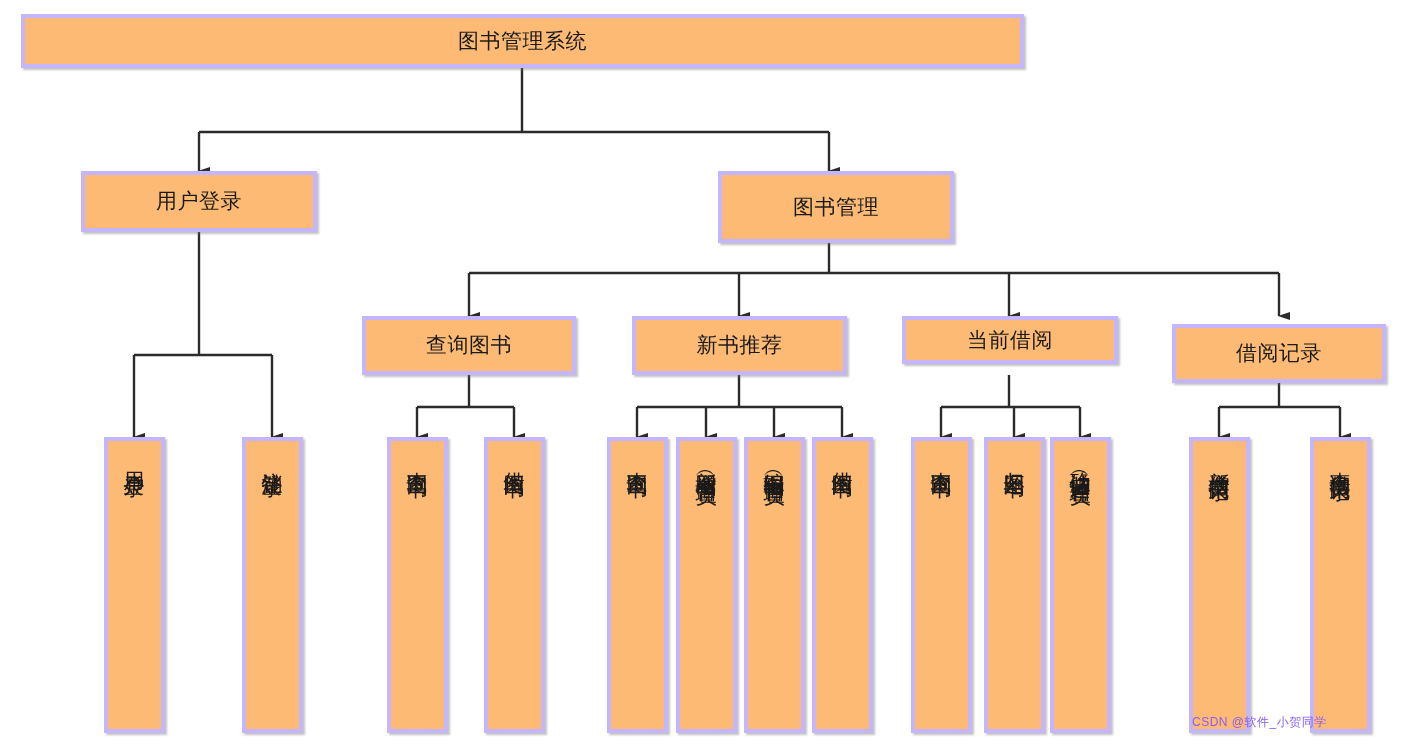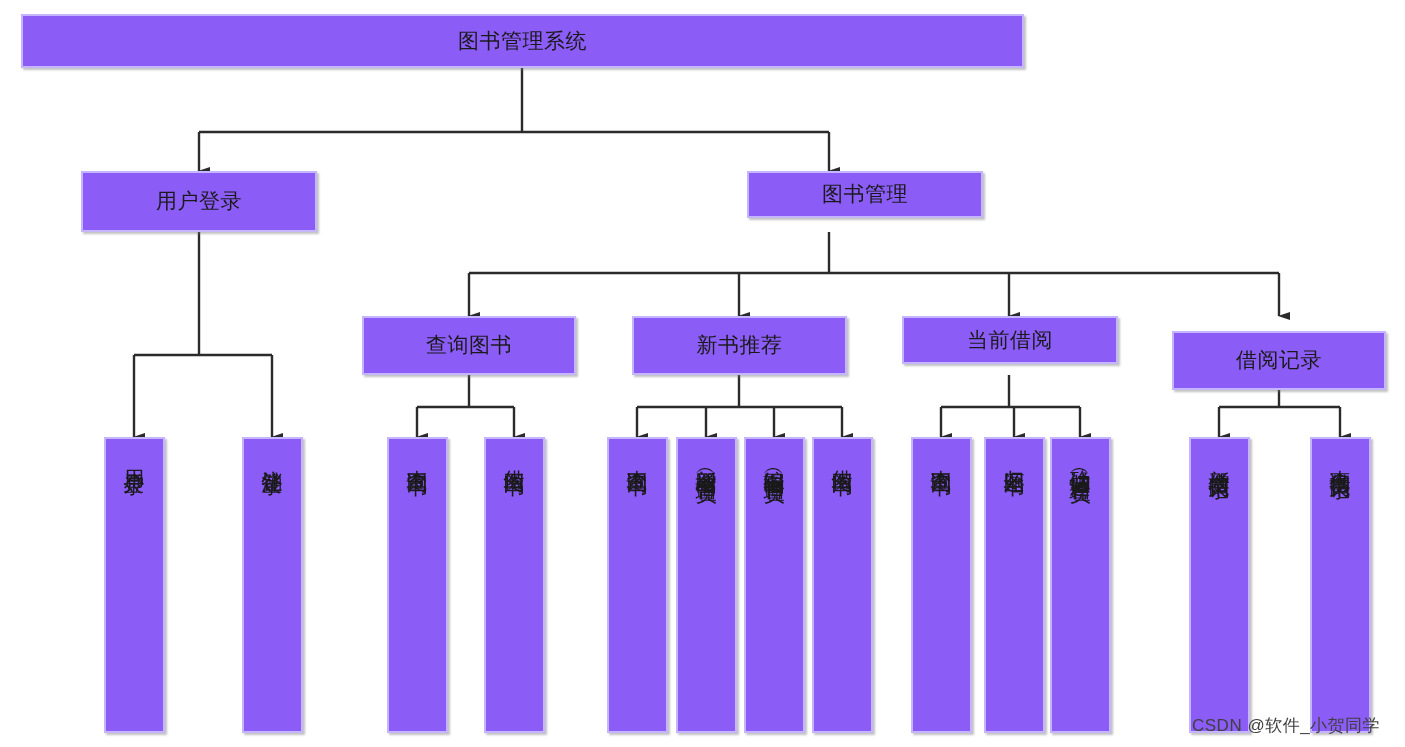--- a/index.html
+++ b/index.html
@@ -20,22 +20,22 @@
   #diagram-svg {
     position: absolute;
     left: 0;
     top: 0;
     width: 1405px;
     height: 747px;
   }
   .node-box {
     position: absolute;
     box-sizing: border-box;
-    background: #8b5cf6;
-    border: 2px solid #c4b5fd;
+    background: #fdba74;
+    border: 4px solid #c4b5fd;
     box-shadow: 2px 2px 2px rgba(120,120,120,0.45);
     display: flex;
     align-items: center;
     justify-content: center;
   }
   .node-label {
     color: #1a1a1a;
     font-size: 21px;
     line-height: 1.15;
     letter-spacing: 0.5px;
@@ -51,22 +51,22 @@
     writing-mode: vertical-rl;
     text-orientation: upright;
     white-space: normal;
     letter-spacing: 2px;
     line-height: 1.0;
     font-size: 21px;
     max-height: 100%;
   }
   .watermark {
     position: absolute;
-    color: #404040;
-    font-size: 17px;
+    color: #8b5cf6;
+    font-size: 12px;
     white-space: nowrap;
     pointer-events: none;
     letter-spacing: 0.5px;
   }
 </style>
 </head>
 <body>
 
 <div id="stage">
 
@@ -113,33 +113,33 @@
       </g>
   </svg>
 
   <div id="nodes-layer">
       <div class="node-box" style="left: 21px; top: 14px; width: 1003px; height: 54px;">
         <div class="node-label">图书管理系统</div>
       </div>
       <div class="node-box" style="left: 81px; top: 171px; width: 236px; height: 61px;">
         <div class="node-label">用户登录</div>
       </div>
-      <div class="node-box" style="left: 747px; top: 171px; width: 236px; height: 47px;">
+      <div class="node-box" style="left: 718px; top: 171px; width: 236px; height: 72px;">
         <div class="node-label">图书管理</div>
       </div>
       <div class="node-box" style="left: 362px; top: 316px; width: 214px; height: 59px;">
         <div class="node-label">查询图书</div>
       </div>
       <div class="node-box" style="left: 632px; top: 316px; width: 215px; height: 59px;">
         <div class="node-label">新书推荐</div>
       </div>
       <div class="node-box" style="left: 902px; top: 316px; width: 216px; height: 48px;">
         <div class="node-label">当前借阅</div>
       </div>
-      <div class="node-box" style="left: 1172px; top: 331px; width: 214px; height: 59px;">
+      <div class="node-box" style="left: 1172px; top: 324px; width: 214px; height: 59px;">
         <div class="node-label">借阅记录</div>
       </div>
       <div class="node-box vertical" style="left: 104px; top: 437px; width: 61px; height: 296px;">
         <div class="node-label">用户登录</div>
       </div>
       <div class="node-box vertical" style="left: 242px; top: 437px; width: 61px; height: 296px;">
         <div class="node-label">注销登录</div>
       </div>
       <div class="node-box vertical" style="left: 387px; top: 437px; width: 61px; height: 296px;">
         <div class="node-label">查询图书</div>

